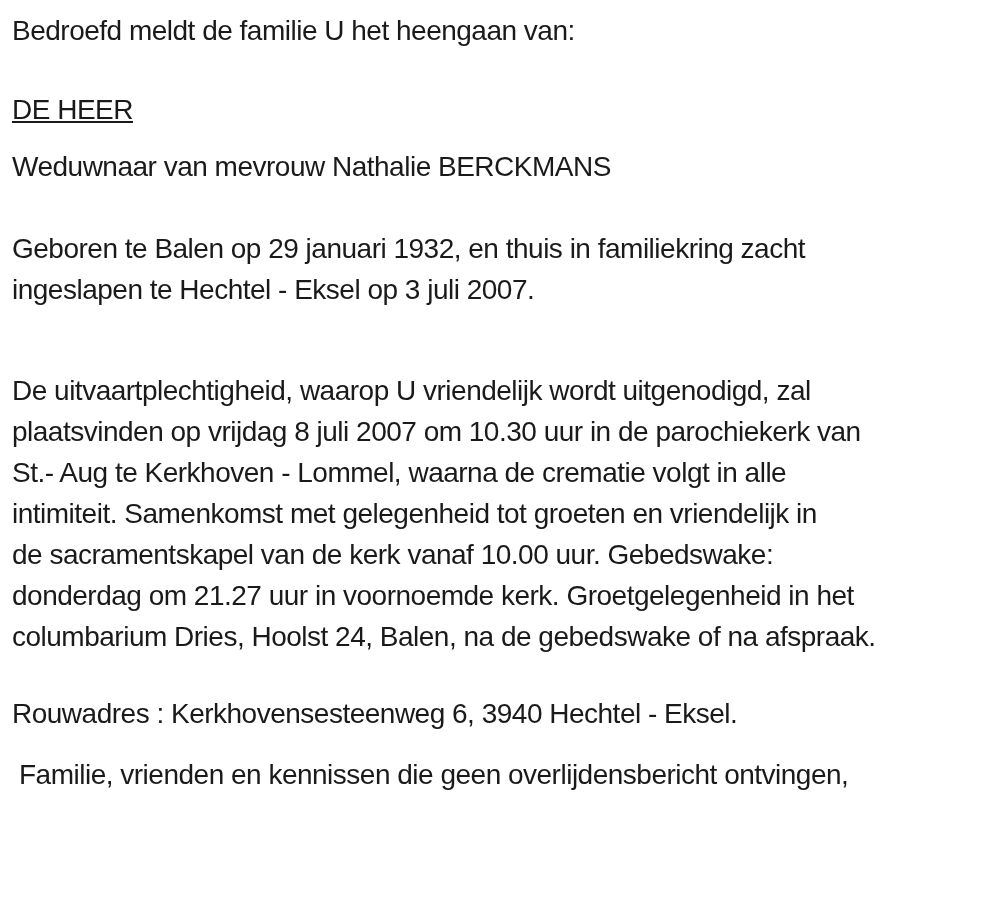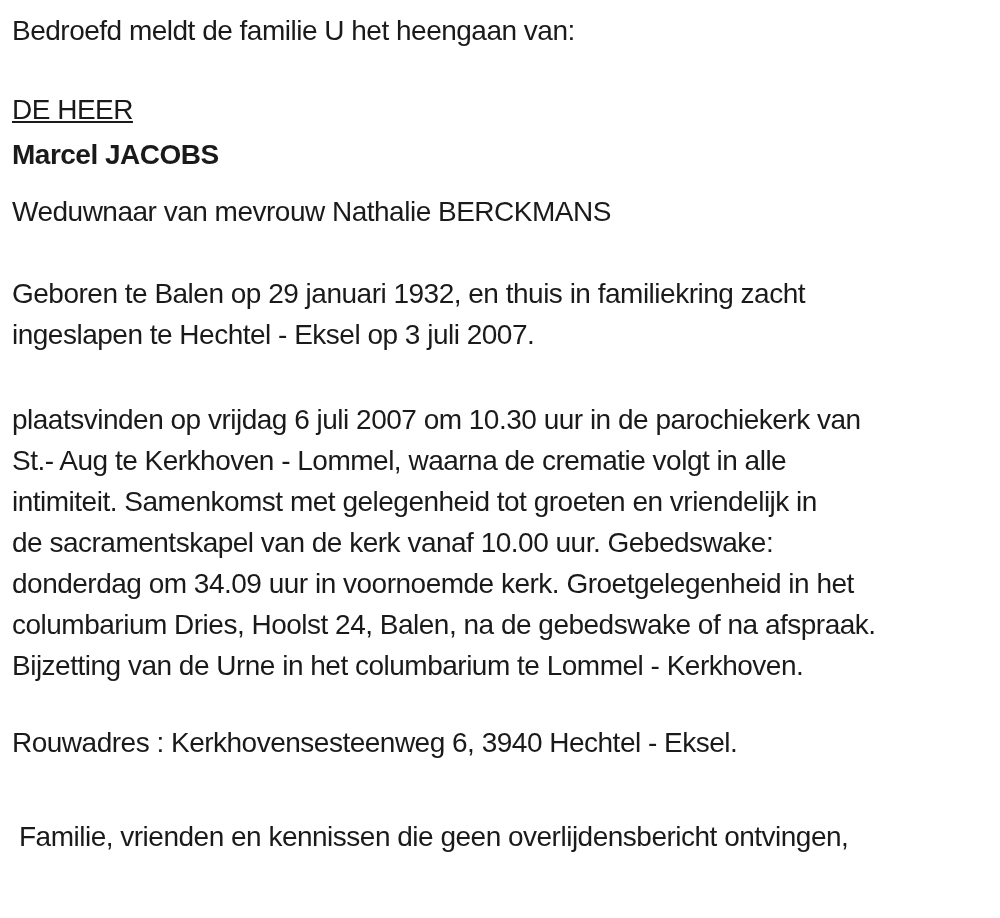--- a/index.html
+++ b/index.html
@@ -19,51 +19,50 @@
     font-size: 28px;
     line-height: 41px;
     letter-spacing: -0.5px;
     color: #1a1a1a;
   }
   .line { white-space: nowrap; }
   .p-intro     { margin: 0 0 38px 0; }
   .p-honorific { margin: 0 0 4px 0; text-decoration: underline; }
   .p-name      { margin: 0 0 7px 0; font-weight: 700; }
   .p-relation  { margin: 16px 0 41px 0; }
-  .p-birth     { margin: 0 0 44px 0; }
+  .p-birth     { margin: 0 0 60px 0; }
   .p-service   { margin: 0 0 36px 0; }
-  .p-address   { margin: 0 0 53px 0; }
+  .p-address   { margin: 0 0 20px 0; }
   .p-notice    { margin: 7px; }
 </style>
 </head>
 <body>
 
 <div class="page">
 
   <p class="p-intro line">Bedroefd meldt de familie U het heengaan van:</p>
 
   <p class="p-honorific line">DE HEER</p>
 
-  <p class="p-name line">Marcel JACOBS</p>
 
   <p class="p-relation line">Weduwnaar van mevrouw Nathalie BERCKMANS</p>
 
   <div class="p-birth">
     <div class="line">Geboren te Balen op 29 januari 1932, en thuis in familiekring zacht</div>
     <div class="line">ingeslapen te Hechtel - Eksel op 3 juli 2007.</div>
   </div>
 
   <div class="p-service">
-    <div class="line">plaatsvinden op vrijdag 6 juli 2007 om 10.30 uur in de parochiekerk van</div>
+    <div class="line">De uitvaartplechtigheid, waarop U vriendelijk wordt uitgenodigd, zal</div>
+    <div class="line">plaatsvinden op vrijdag 8 juli 2007 om 10.30 uur in de parochiekerk van</div>
     <div class="line">St.- Aug te Kerkhoven - Lommel, waarna de crematie volgt in alle</div>
     <div class="line">intimiteit. Samenkomst met gelegenheid tot groeten en vriendelijk in</div>
     <div class="line">de sacramentskapel van de kerk vanaf 10.00 uur. Gebedswake:</div>
-    <div class="line">donderdag om 34.09 uur in voornoemde kerk. Groetgelegenheid in het</div>
+    <div class="line">donderdag om 21.27 uur in voornoemde kerk. Groetgelegenheid in het</div>
     <div class="line">columbarium Dries, Hoolst 24, Balen, na de gebedswake of na afspraak.</div>
-    <div class="line">Bijzetting van de Urne in het columbarium te Lommel - Kerkhoven.</div>
   </div>
 
   <p class="p-address line">Rouwadres : Kerkhovensesteenweg 6, 3940 Hechtel - Eksel.</p>
 
   <div class="p-notice">
     <div class="line">Familie, vrienden en kennissen die geen overlijdensbericht ontvingen,</div>
   </div>
 
 </div>
 

